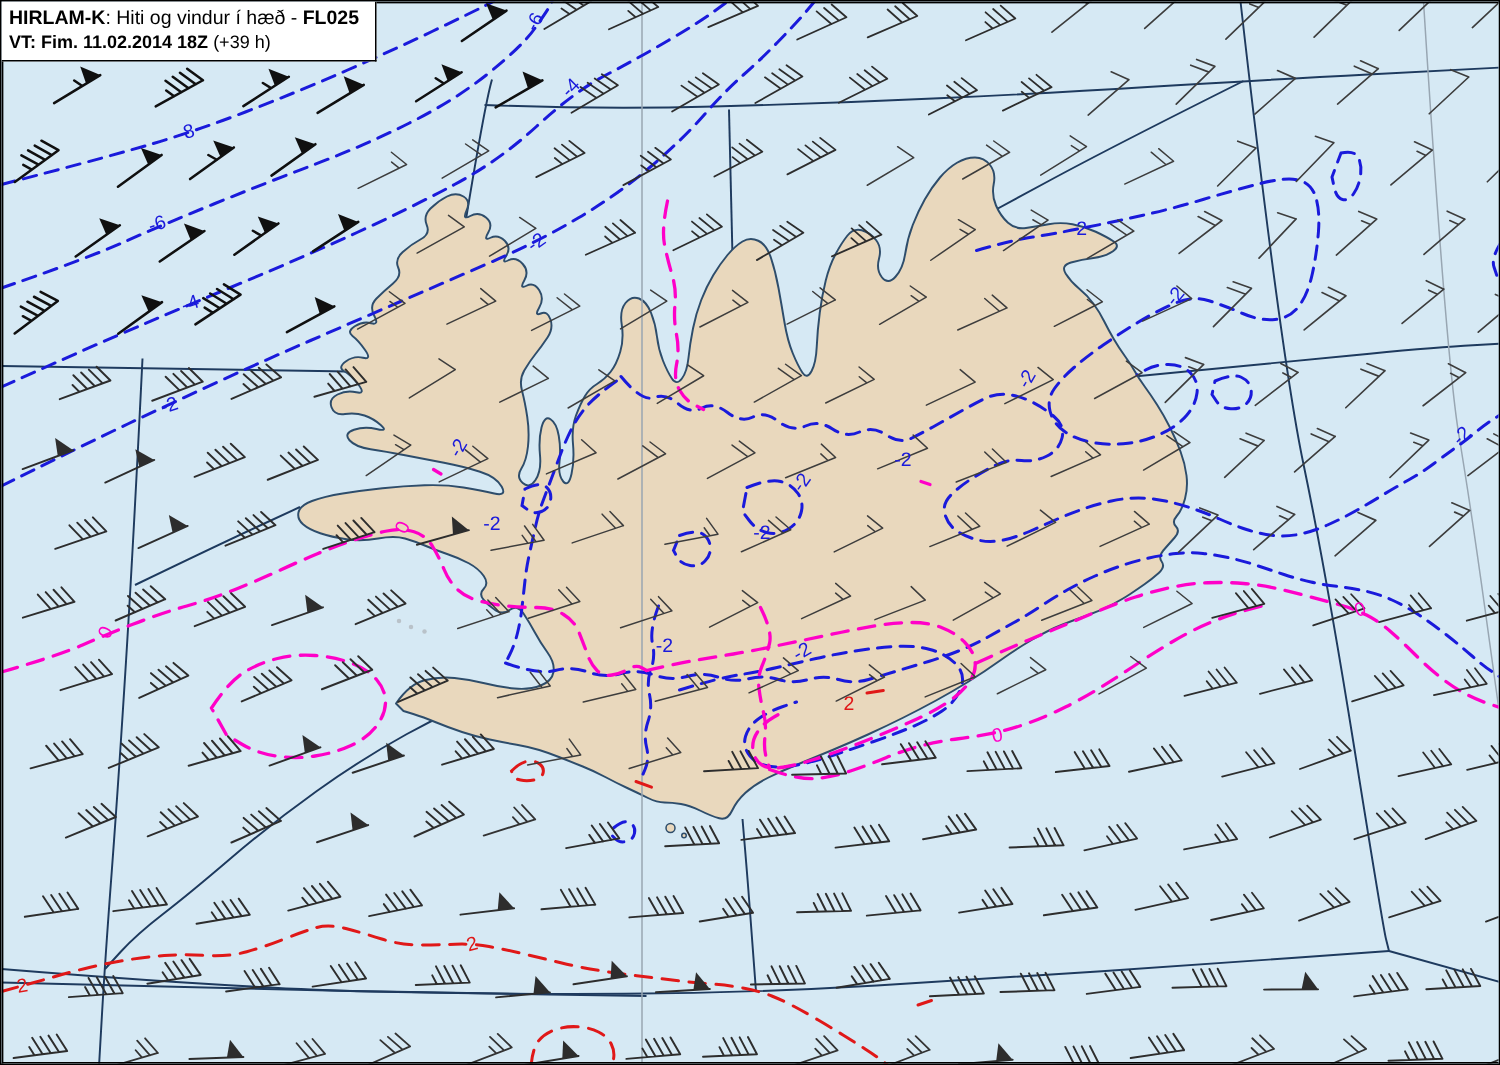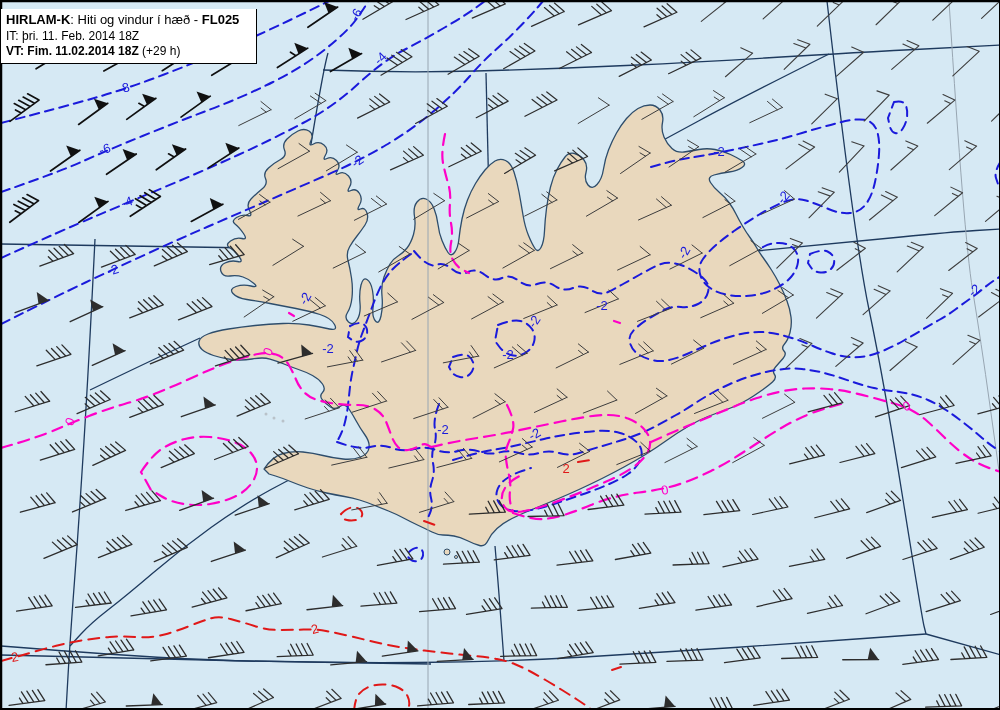--- a/index.html
+++ b/index.html
@@ -1,20 +1,20 @@
 <!DOCTYPE html>
 <html><head>
 <meta charset="utf-8">
 <style>
   html,body{margin:0;padding:0;background:#fff;}
   #frame{position:relative;width:1000px;height:710px;overflow:hidden;background:#d6e9f4;
          font-family:"Liberation Sans",sans-serif;box-sizing:border-box;border:1px solid #000;}
   #map{position:absolute;top:0;left:0;}
-  .titlebox{position:absolute;top:8px;left:0;background:#ffffff;border:1px solid #000;
-            border-top:none;border-left:none;padding:3px 17px 4px 5px;line-height:1.28;z-index:5;}
+  .titlebox{position:absolute;top:0;left:0;background:#ffffff;border:1px solid #000;
+            border-top:none;border-left:none;padding:3px 11px 4px 5px;line-height:1.28;z-index:5;}
   .t1{font-size:13px;color:#000;white-space:nowrap;}
   .t2,.t3{font-size:12px;color:#000;white-space:nowrap;}
   .b{font-weight:bold;}
   text.clabel{font-family:"Liberation Sans",sans-serif;font-size:13px;}
 </style>
 </head>
 <body>
 
 <div id="frame">
   <svg id="map" width="1000" height="710" viewBox="0 0 1000 710">
@@ -385,16 +385,15 @@
       <text x="664" y="490" fill="#ff00c8" text-anchor="middle" dominant-baseline="middle" transform="rotate(-10 664 490)" class="clabel">0</text>
       <text x="906" y="406" fill="#ff00c8" text-anchor="middle" dominant-baseline="middle" transform="rotate(-20 906 406)" class="clabel">0</text>
       <text x="565" y="469" fill="#e01818" text-anchor="middle" dominant-baseline="middle" transform="rotate(0 565 469)" class="clabel">2</text>
       <text x="14" y="657" fill="#e01818" text-anchor="middle" dominant-baseline="middle" transform="rotate(-10 14 657)" class="clabel">2</text>
       <text x="314" y="629" fill="#e01818" text-anchor="middle" dominant-baseline="middle" transform="rotate(-15 314 629)" class="clabel">2</text>
       <rect x="0.5" y="0.5" width="999" height="709" fill="none" stroke="#000000" stroke-width="1.5"></rect>
       <rect x="0" y="707" width="1000" height="3" fill="#000000"></rect>
     </svg>
   <div class="titlebox">
     <div class="t1"><span class="b">HIRLAM-K</span><span>: Hiti og vindur í hæð - </span><span class="b">FL025</span></div>
-    <div class="t2">IT: þri. 11. Feb. 2014 18Z</div>
-    <div class="t3"><span class="b">VT: Fim. 11.02.2014 18Z</span><span> (+29 h)</span></div>
+    <div class="t3"><span class="b">VT: Fim. 11.02.2014 18Z</span><span> (+39 h)</span></div>
   </div>
 </div>
 
 </body></html>

